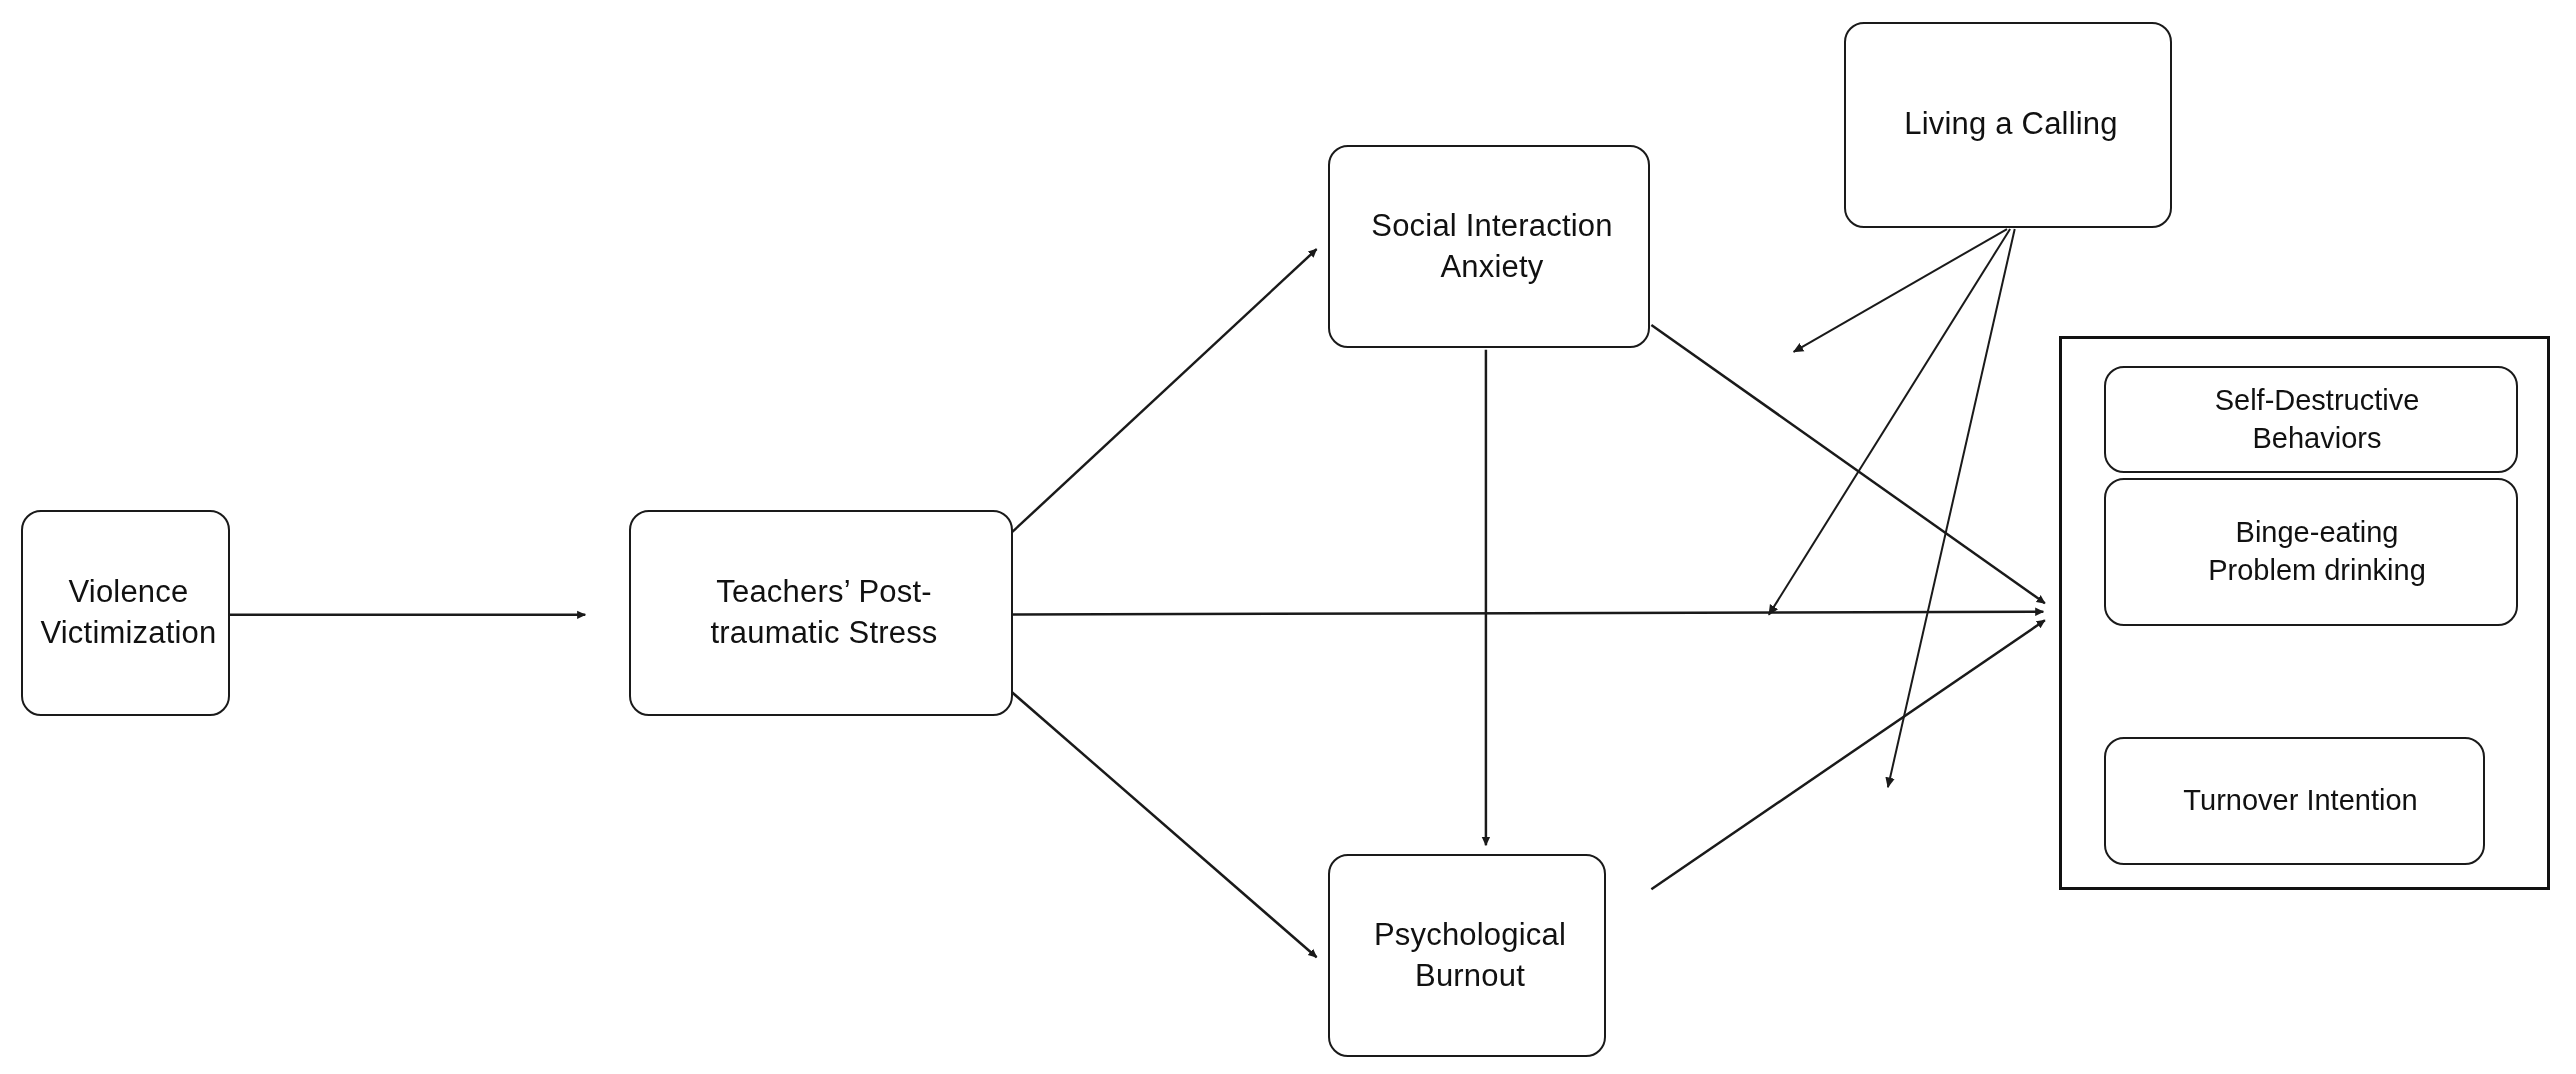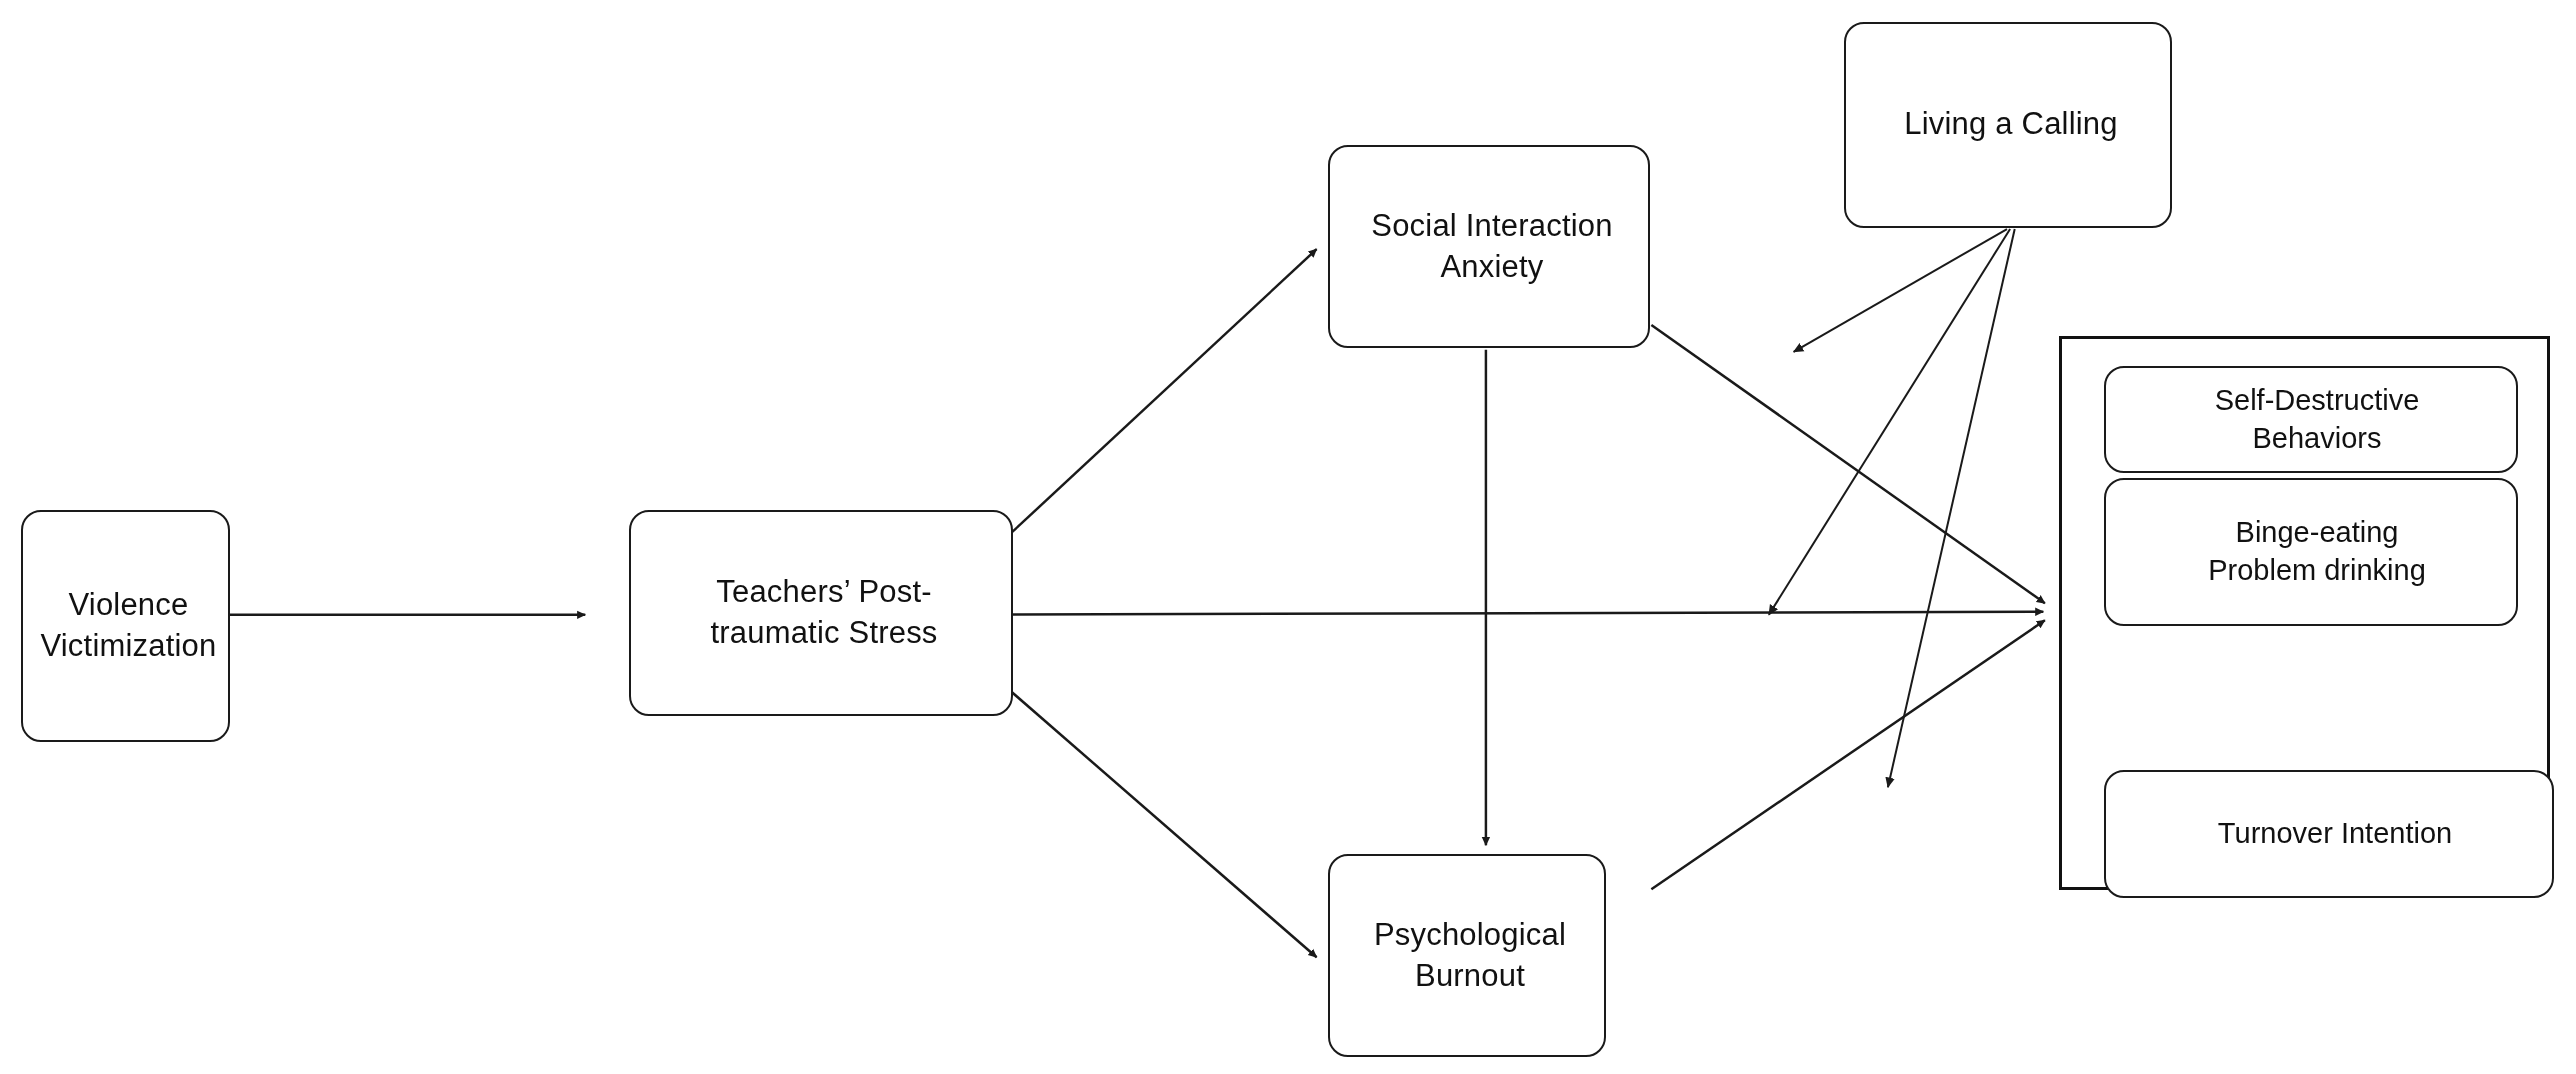--- a/index.html
+++ b/index.html
@@ -69,30 +69,30 @@
   }
   .inner-node .node-label {
     font-size: 29px;
     line-height: 1.3;
     color: #111111;
     white-space: pre-line;
     padding: 0 7.7px;
   }
 
   
-  #node-violence        { left: 21px;   top: 510px;  width: 209px; height: 232px; }
+  #node-violence        { left: 21px;   top: 510px;  width: 209px; height: 206px; }
   #node-ptsd            { left: 629px;  top: 510px;  width: 384px; height: 206px; }
   #node-anxiety         { left: 1328px; top: 145px;  width: 322px; height: 203px; }
   #node-burnout         { left: 1328px; top: 854px; width: 278px; height: 203px; }
   #node-calling         { left: 1844px; top: 21.6px;   width: 328px; height: 206px; }
 
   #group-outcomes       { left: 2059px; top: 336px;  width: 491px; height: 554px; }
   #node-self-destructive{ left: 2104px; top: 366px;  width: 414px; height: 107px; }
   #node-binge           { left: 2104px; top: 478px;  width: 414px; height: 148px; }
-  #node-turnover        { left: 2104px; top: 770px;  width: 450px; height: 128px; }
+  #node-turnover        { left: 2104px; top: 737px;  width: 381px; height: 128px; }
 </style>
 </head>
 <body>
 
 <div id="diagram-root">
 
   <svg id="edge-layer" viewBox="0 0 3332 1390" width="2576" height="1075" xmlns="http://www.w3.org/2000/svg">
     <defs>
       <marker id="arrow-solid" viewBox="0 0 12 12" refX="10.5" refY="6" markerWidth="12" markerHeight="12" markerUnits="userSpaceOnUse" orient="auto-start-reverse">
         <path d="M 0 0.6 L 11.5 6 L 0 11.4 z" fill="#1a1a1a"></path>

